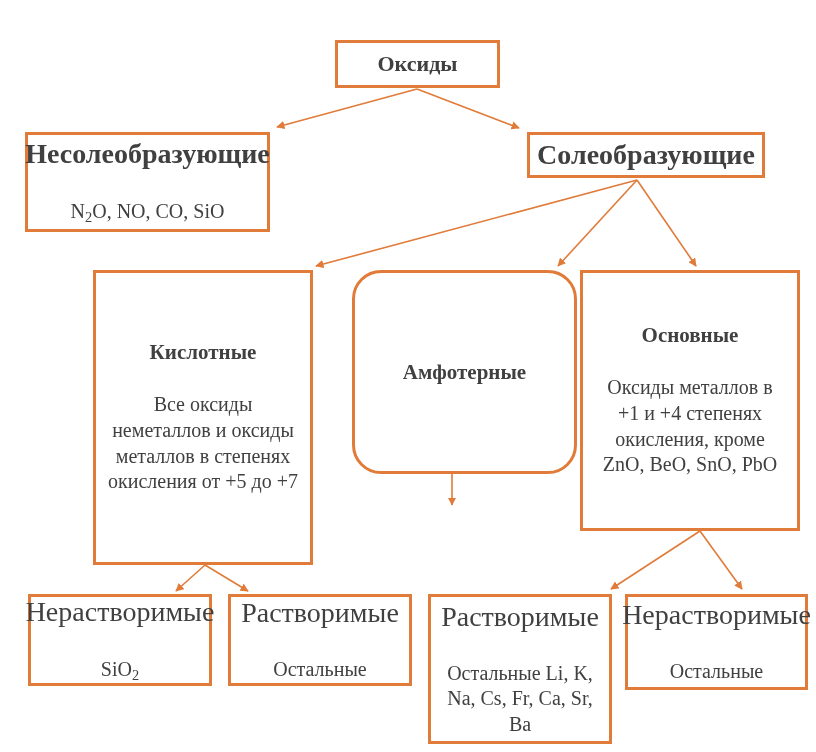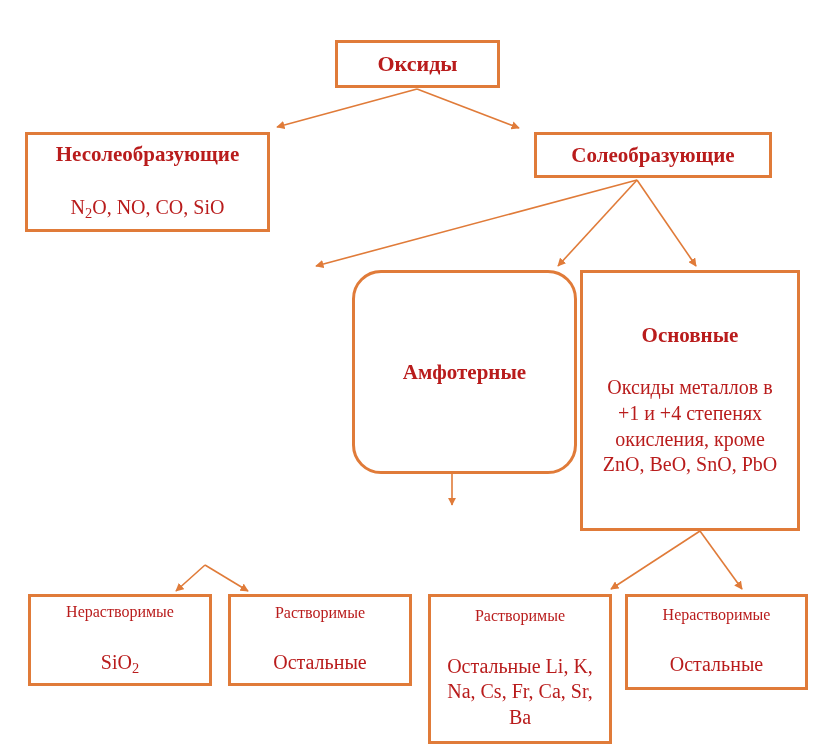--- a/index.html
+++ b/index.html
@@ -7,21 +7,21 @@
     padding: 0;
     background: #ffffff;
   }
   #canvas {
     position: relative;
     width: 816px;
     height: 752px;
     background: #ffffff;
     overflow: hidden;
     font-family: "Liberation Serif", "DejaVu Serif", serif;
-    color: #b91c1c;
+    color: #404040;
   }
   .node {
     position: absolute;
     box-sizing: border-box;
     border: 3px solid #E07B39;
     background: #ffffff;
     display: flex;
     flex-direction: column;
     align-items: center;
     justify-content: center;
@@ -33,22 +33,22 @@
     font-size: 21px;
     line-height: 1.15;
   }
   .node .body {
     font-size: 20px;
     line-height: 1.28;
     font-weight: normal;
   }
   .node .title + .body { margin-top: 28px; }
   .n-root .title { font-size: 22px; }
-  .n-tier1 .title { font-size: 21px; }
-  .n-leaf .title { font-weight: normal; font-size: 16px; }
+  .n-tier1 .title { font-size: 28px; }
+  .n-leaf .title { font-weight: normal; font-size: 28px; }
   .n-leaf .title + .body { margin-top: 28px; }
   .n-plain .title { font-weight: normal; font-size: 20px; }
   svg.edges {
     position: absolute;
     left: 0; top: 0;
     width: 816px;
     height: 752px;
     z-index: 1;
     pointer-events: none;
   }
@@ -81,24 +81,28 @@
 
   <div class="node n-root" style="left:335px; top:40px; width:165px; height:48px;">
     <div class="title">Оксиды</div>
   </div>
 
   <div class="node n-tier1" style="left:25px; top:132px; width:245px; height:100px;">
     <div class="title">Несолеобразующие</div>
     <div class="body">N<sub>2</sub>O, NO, CO, SiO</div>
   </div>
 
-  <div class="node n-tier1" style="left:527px; top:132px; width:238px; height:46px;margin-left:7px;">
+  <div class="node n-tier1" style="left:527px; top:132px; width:238px; height:46px;">
     <div class="title">Солеобразующие</div>
   </div>
 
+  <div class="node" style="left:93px; top:270px; width:220px; height:295px; padding:14px 10px;">
+    <div class="title">Кислотные</div>
+    <div class="body">Все оксиды неметаллов и оксиды металлов в степенях окисления от +5 до +7</div>
+  </div>
 
   <div class="node" style="left:352px; top:270px; width:225px; height:204px; padding:14px 10px;border-radius:29px;">
     <div class="title">Амфотерные</div>
   </div>
 
   <div class="node" style="left:580px; top:270px; width:220px; height:261px; padding:14px 18px;">
     <div class="title">Основные</div>
     <div class="body">Оксиды металлов в +1 и +4 степенях окисления, кроме ZnO, BeO, SnO, PbO</div>
   </div>
 

